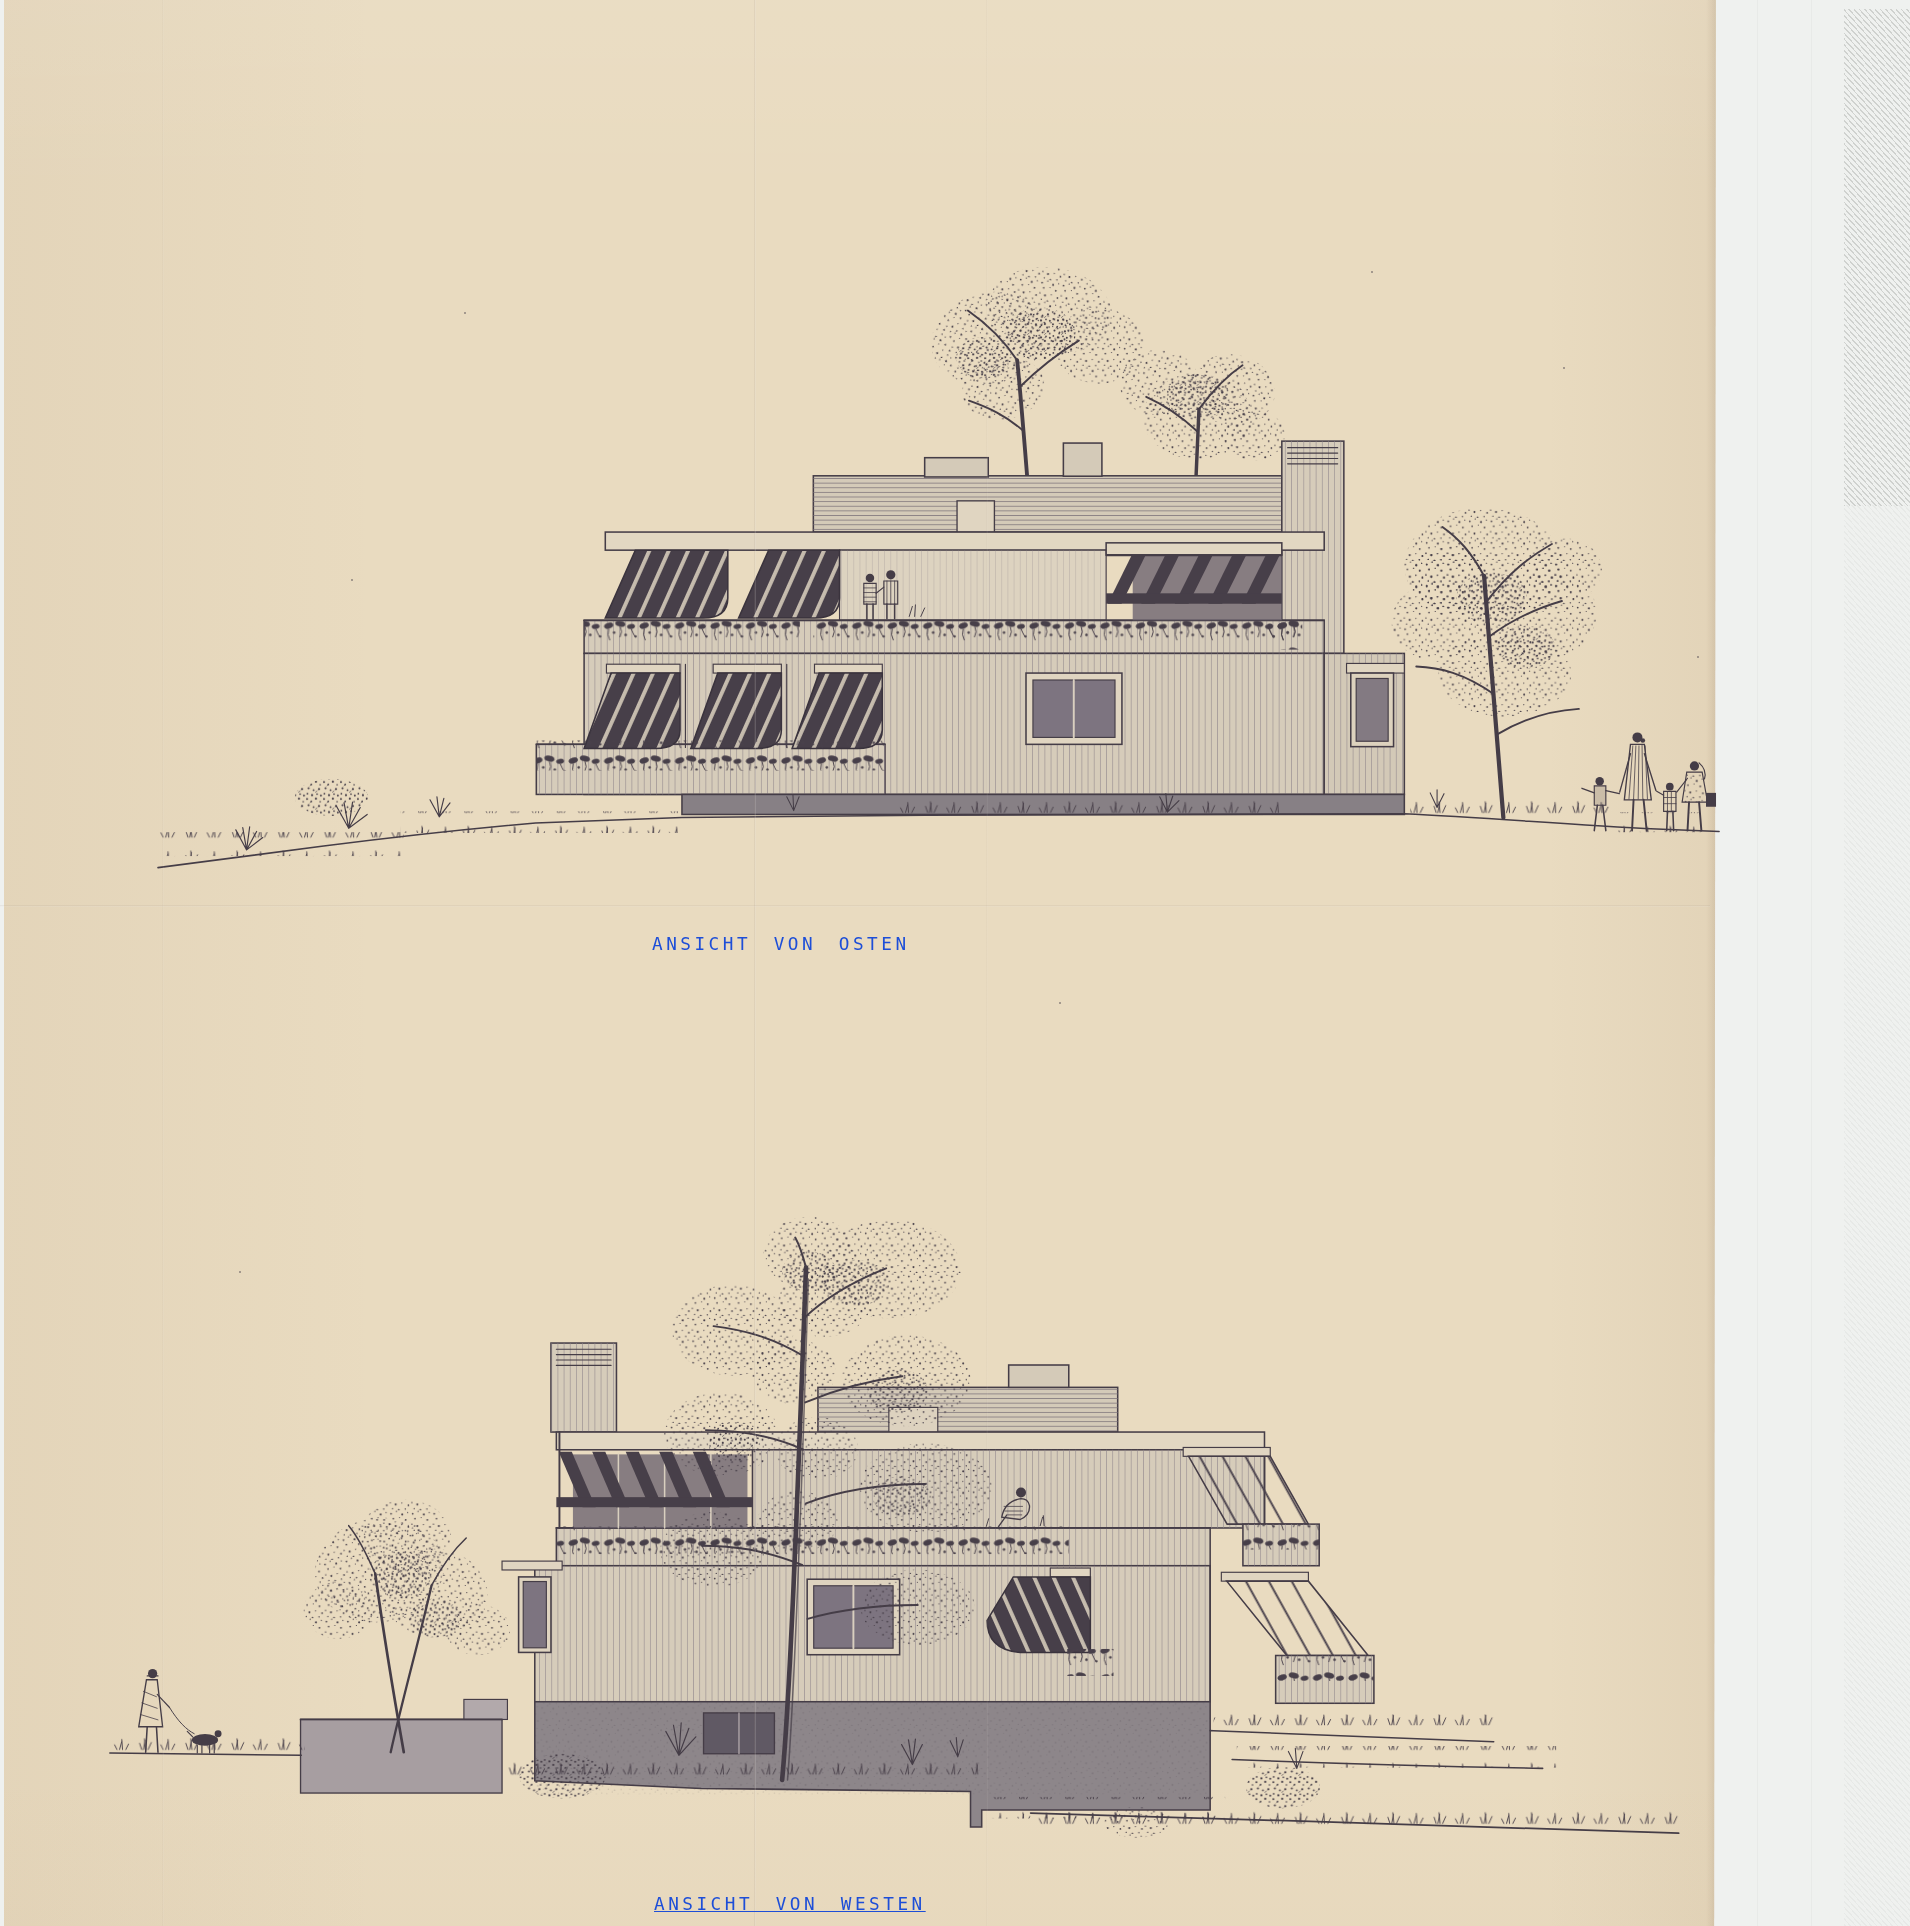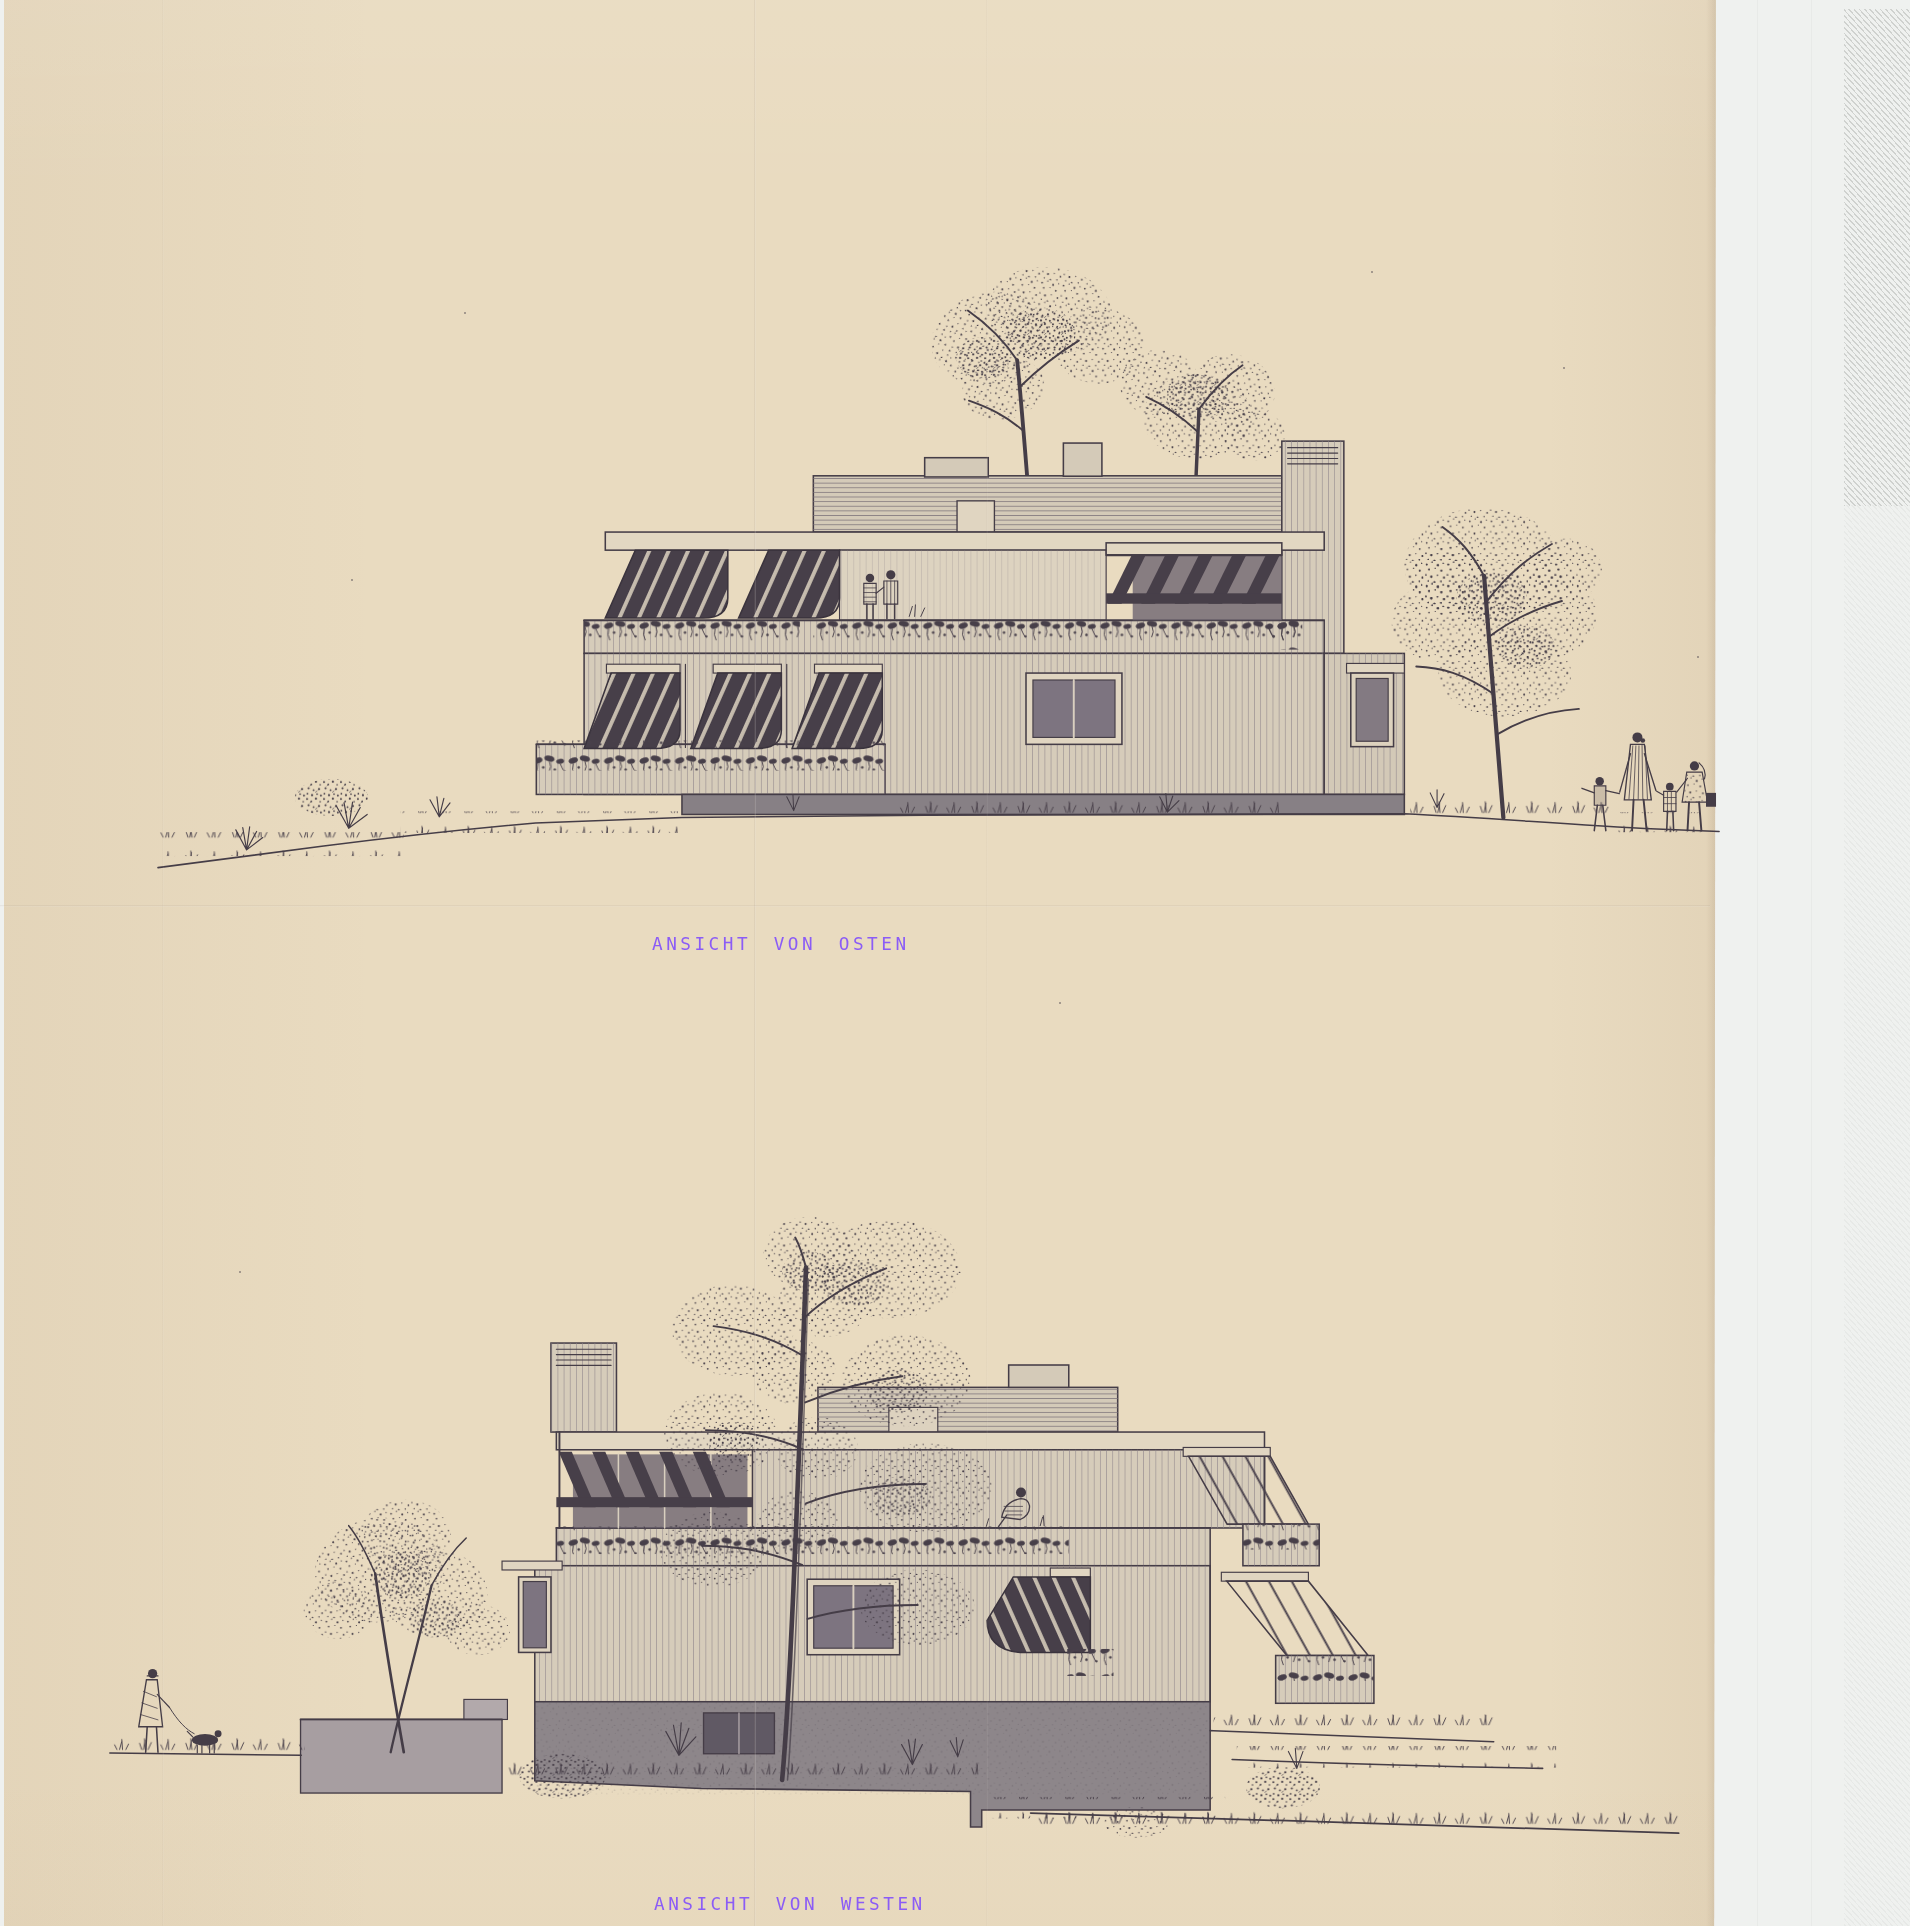--- a/index.html
+++ b/index.html
@@ -24,21 +24,21 @@
   .crease-v { position:absolute; top:0; height:100%; width:1.9px;
               background:linear-gradient(to right, rgba(101,79,62,0.13), rgba(255,255,255,0.22)); }
   .crease-h { position:absolute; left:0; width:100%; height:1.9px;
               background:linear-gradient(to bottom, rgba(101,79,62,0.12), rgba(255,255,255,0.20)); }
   .paper-edge-r { position:absolute; right:0; top:0; width:10px; height:100%;
               background:linear-gradient(to right, rgba(0,0,0,0), rgba(116,92,66,0.14)); }
 
   svg { position:absolute; left:0; top:0; }
 
   
-  .stencil { position:absolute; color:#8b5cf6; white-space:nowrap; }
+  .stencil { position:absolute; color:#1d4ed8; white-space:nowrap; }
   .lbl-elev { font-size:17.7px; letter-spacing:3.5px; word-spacing:8.5px; }
 
   .speck { position:absolute; width:1.9px; height:1.9px; border-radius:50%; background:rgba(70,60,72,0.55); }
 </style>
 </head>
 <body>
 
 <div id="stage">
 
   <div class="scan-hatch" style="left:1844px; top:8.5px; width:66px; height:497px;"></div>
@@ -485,16 +485,16 @@
 
   <div class="speck" style="left:464px; top:312px;"></div>
   <div class="speck" style="left:1371px; top:271px;"></div>
   <div class="speck" style="left:1563px; top:367px;"></div>
   <div class="speck" style="left:351px;  top:579px;"></div>
   <div class="speck" style="left:1697px; top:656px;"></div>
   <div class="speck" style="left:1059px; top:1002px;"></div>
   <div class="speck" style="left:239px;  top:1271px;"></div>
 
   <div class="stencil lbl-elev" style="left:652px; top:934px;">ANSICHT VON OSTEN</div>
-  <div class="stencil lbl-elev" style="left:654px; top:1894px;">ANSICHT VON WESTEN</div>
+  <div class="stencil lbl-elev" style="left:654px; top:1894px;text-decoration:underline;">ANSICHT VON WESTEN</div>
 
 </div>
 
 
 </body></html>

